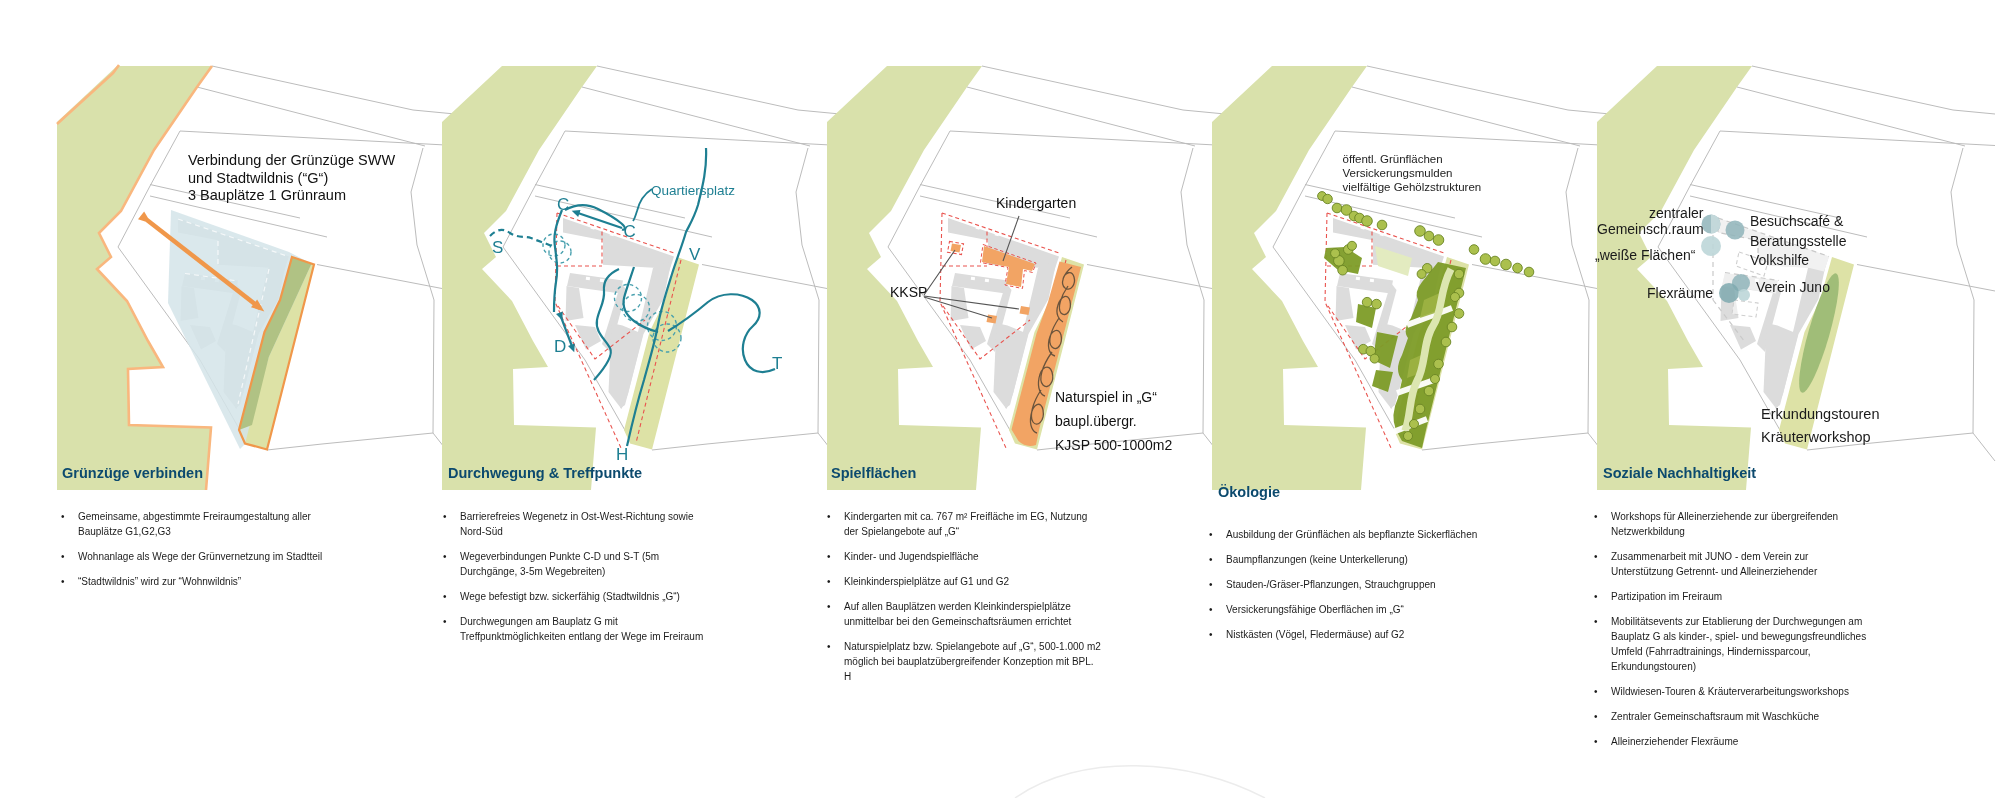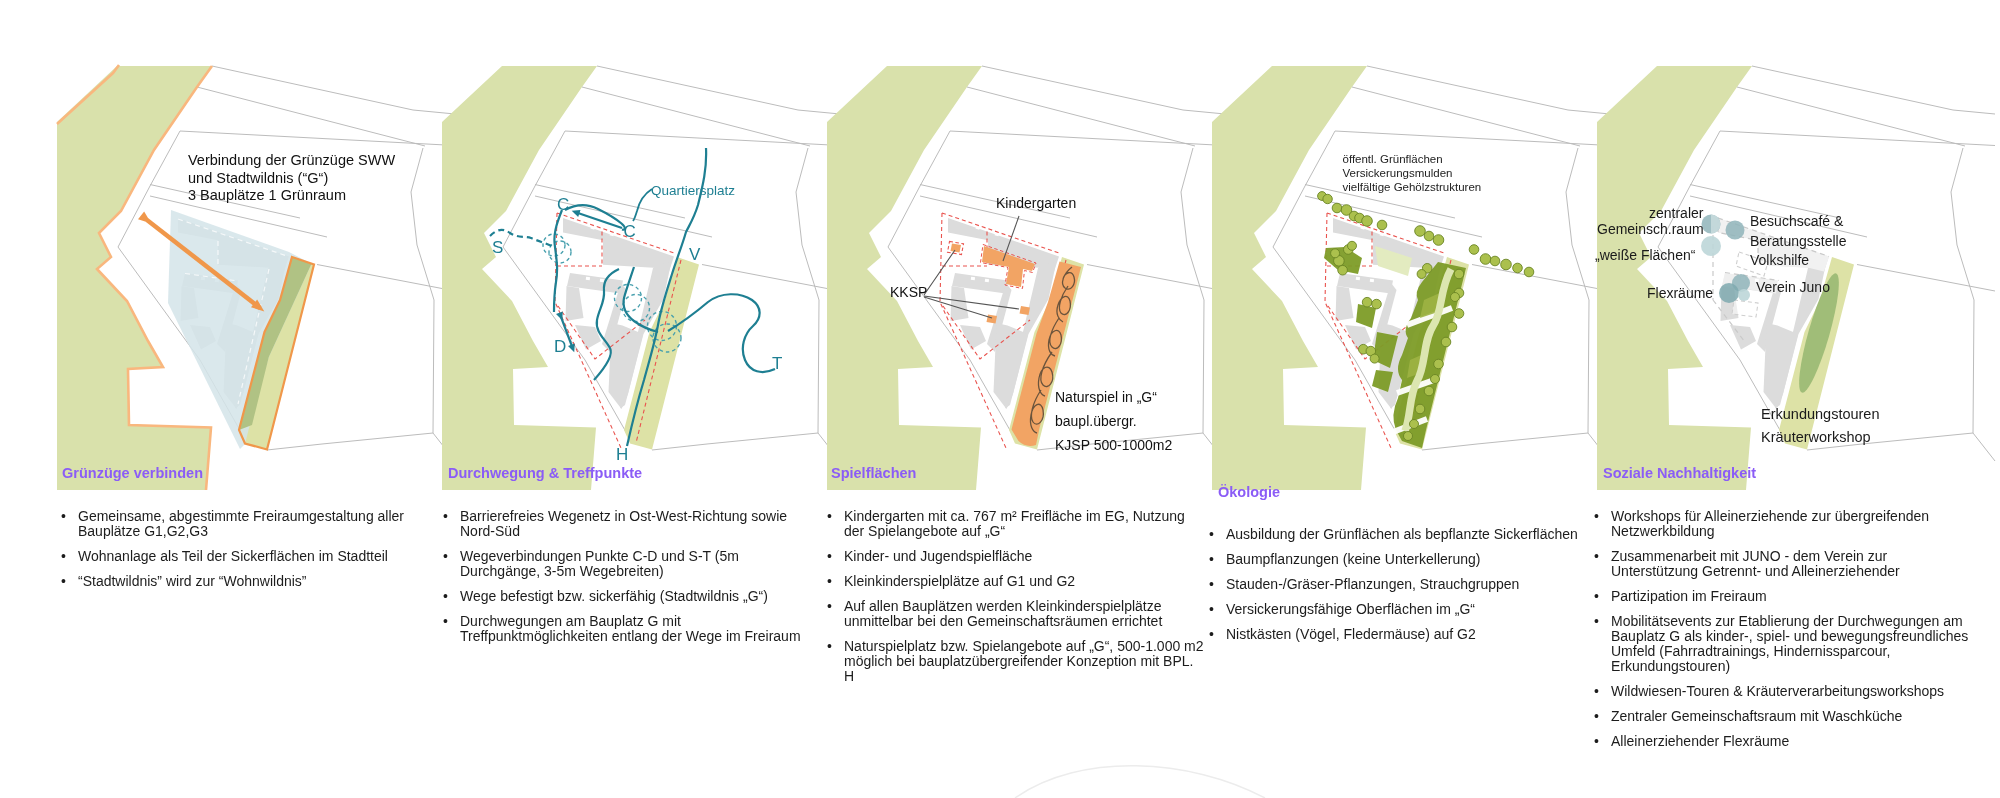--- a/index.html
+++ b/index.html
@@ -1,21 +1,21 @@
 <!DOCTYPE html>
 <html><head>
 <meta charset="utf-8">
 <style>
   html,body{margin:0;padding:0;background:#fff;}
   body{width:2000px;height:798px;position:relative;font-family:"Liberation Sans",sans-serif;overflow:hidden;}
   svg{position:absolute;left:0;top:0;}
-  .list{position:absolute;font-size:14px;line-height:15px;color:#1c1c1c;}
+  .list{position:absolute;font-size:10px;line-height:15px;color:#1c1c1c;}
   .li{position:relative;padding-left:17px;margin-bottom:10px;}
   .li:before{content:"\2022";position:absolute;left:0;top:0;}
-  .ttl{position:absolute;font-size:14.5px;font-weight:bold;color:#8b5cf6;}
+  .ttl{position:absolute;font-size:14.5px;font-weight:bold;color:#0c4a6e;}
 </style>
 </head>
 <body>
 
 <svg width="2000" height="798" viewBox="0 0 2000 798">
 <defs>
 <g id="basemap">
 
 <path d="M62,66 L157,66 L142,87 L99,150 L66,211 L44,233 L56,257 L42,269 L72,301 L93,341 L108,367 L73,369 L74,425 L156,427.5 L151,490 L2,490 L2,122 Z" fill="#d9e1ab"></path>
 
@@ -287,21 +287,21 @@
 </svg>
 
 <div class="ttl" style="left:62px;top:465px;">Grünzüge verbinden</div>
 <div class="ttl" style="left:448px;top:465px;">Durchwegung &amp; Treffpunkte</div>
 <div class="ttl" style="left:831px;top:465px;">Spielflächen</div>
 <div class="ttl" style="left:1218px;top:465px;margin-top:19px;">Ökologie</div>
 <div class="ttl" style="left:1603px;top:465px;">Soziale Nachhaltigkeit</div>
 
 <div class="list" style="left:61px;top:509px;width:380px;">
 <div class="li">Gemeinsame, abgestimmte Freiraumgestaltung aller<br>Bauplätze G1,G2,G3</div>
-<div class="li">Wohnanlage als Teil der Sickerflächen im Stadtteil</div>
+<div class="li">Wohnanlage als Wege der Grünvernetzung im Stadtteil</div>
 <div class="li">“Stadtwildnis” wird zur “Wohnwildnis”</div>
 </div>
 
 <div class="list" style="left:443px;top:509px;width:380px;">
 <div class="li">Barrierefreies Wegenetz in Ost-West-Richtung sowie<br>Nord-Süd</div>
 <div class="li">Wegeverbindungen Punkte C-D und S-T (5m<br>Durchgänge, 3-5m Wegebreiten)</div>
 <div class="li">Wege befestigt bzw. sickerfähig (Stadtwildnis „G“)</div>
 <div class="li">Durchwegungen am Bauplatz G mit<br>Treffpunktmöglichkeiten entlang der Wege im Freiraum</div>
 </div>
 

